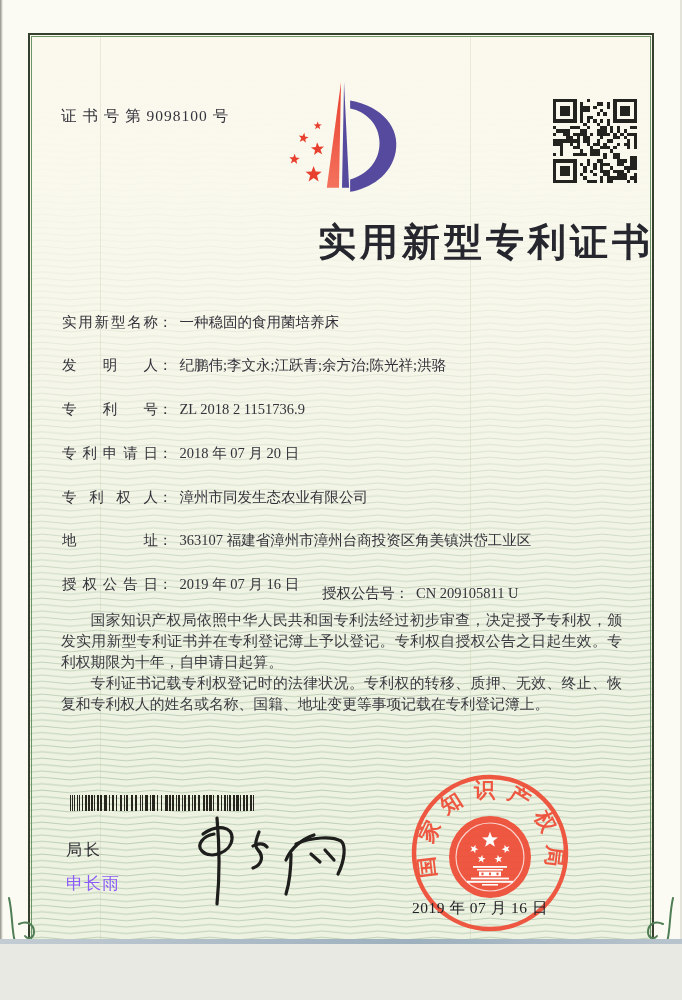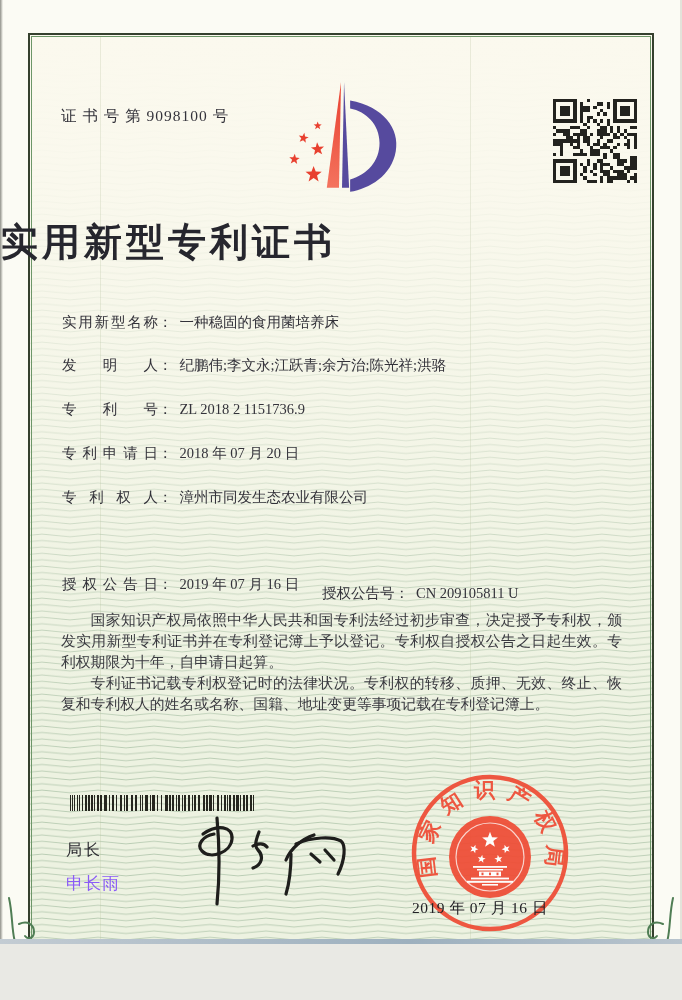--- a/index.html
+++ b/index.html
@@ -17,21 +17,21 @@
   .top-fade{position:absolute;left:0;top:0;width:100%;height:100%;
         background:linear-gradient(180deg,#fbf9ee 0%,rgba(251,249,238,0.92) 16%,
         rgba(251,249,238,0.6) 36%,rgba(251,249,238,0.2) 58%,rgba(251,249,238,0) 78%);}
   .fold-line{position:absolute;top:4px;bottom:4px;width:1px;background:rgba(170,180,140,0.22);}
   .frame-outer{position:absolute;left:0;top:0;right:0;bottom:0;border:2px solid #35402e;}
   .frame-inner{position:absolute;left:3px;top:3px;right:3px;bottom:3px;border:1.4px solid #6d9668;}
 
   .cert-no{position:absolute;left:61px;top:106px;font-size:15.5px;letter-spacing:1px;color:#34333b;}
   .logo{position:absolute;left:270px;top:80px;width:142px;height:120px;}
   .qr{position:absolute;left:553px;top:99px;width:84px;height:84px;}
-  .title{position:absolute;left:0;right:28px;top:217px;text-align:left;font-size:38px;
+  .title{position:absolute;left:0;right:28px;top:217px;text-align:right;font-size:38px;
          font-weight:600;letter-spacing:4px;color:#26262e;}
 
   .f-row{position:absolute;left:62px;font-size:14.5px;line-height:20px;white-space:nowrap;color:#33323a;}
   .f-label{display:inline-block;width:96px;text-align:justify;text-align-last:justify;}
   .f-colon{display:inline-block;}
   .f-value{margin-left:7px;}
   .f-pair2{position:absolute;left:260px;top:9px;}
 
   .paras{position:absolute;left:61px;top:610px;width:561px;font-size:14.8px;line-height:21px;
          color:#3a3a40;text-align:justify;}
@@ -107,20 +107,23 @@
     <span class="f-label">发明人</span><span class="f-colon">：</span><span class="f-value">纪鹏伟;李文永;江跃青;余方治;陈光祥;洪骆</span>
   </div>
   <div class="f-row" style="top:399px">
     <span class="f-label">专利号</span><span class="f-colon">：</span><span class="f-value">ZL 2018 2 1151736.9</span>
   </div>
   <div class="f-row" style="top:443px">
     <span class="f-label">专利申请日</span><span class="f-colon">：</span><span class="f-value">2018 年 07 月 20 日</span>
   </div>
   <div class="f-row" style="top:487px">
     <span class="f-label">专利权人</span><span class="f-colon">：</span><span class="f-value">漳州市同发生态农业有限公司</span>
+  </div>
+  <div class="f-row" style="top:530px">
+    <span class="f-label">地址</span><span class="f-colon">：</span><span class="f-value">363107 福建省漳州市漳州台商投资区角美镇洪岱工业区</span>
   </div>
   <div class="f-row" style="top:574px;right:28px">
     <span class="f-label">授权公告日</span><span class="f-colon">：</span><span class="f-value">2019 年 07 月 16 日</span>
     <span class="f-pair2">
       <span>授权公告号</span><span>：</span><span class="f-value">CN 209105811 U</span>
     </span>
   </div>
 
   <div class="paras">
     <p>国家知识产权局依照中华人民共和国专利法经过初步审查，决定授予专利权，颁发实用新型专利证书并在专利登记簿上予以登记。专利权自授权公告之日起生效。专利权期限为十年，自申请日起算。</p>

